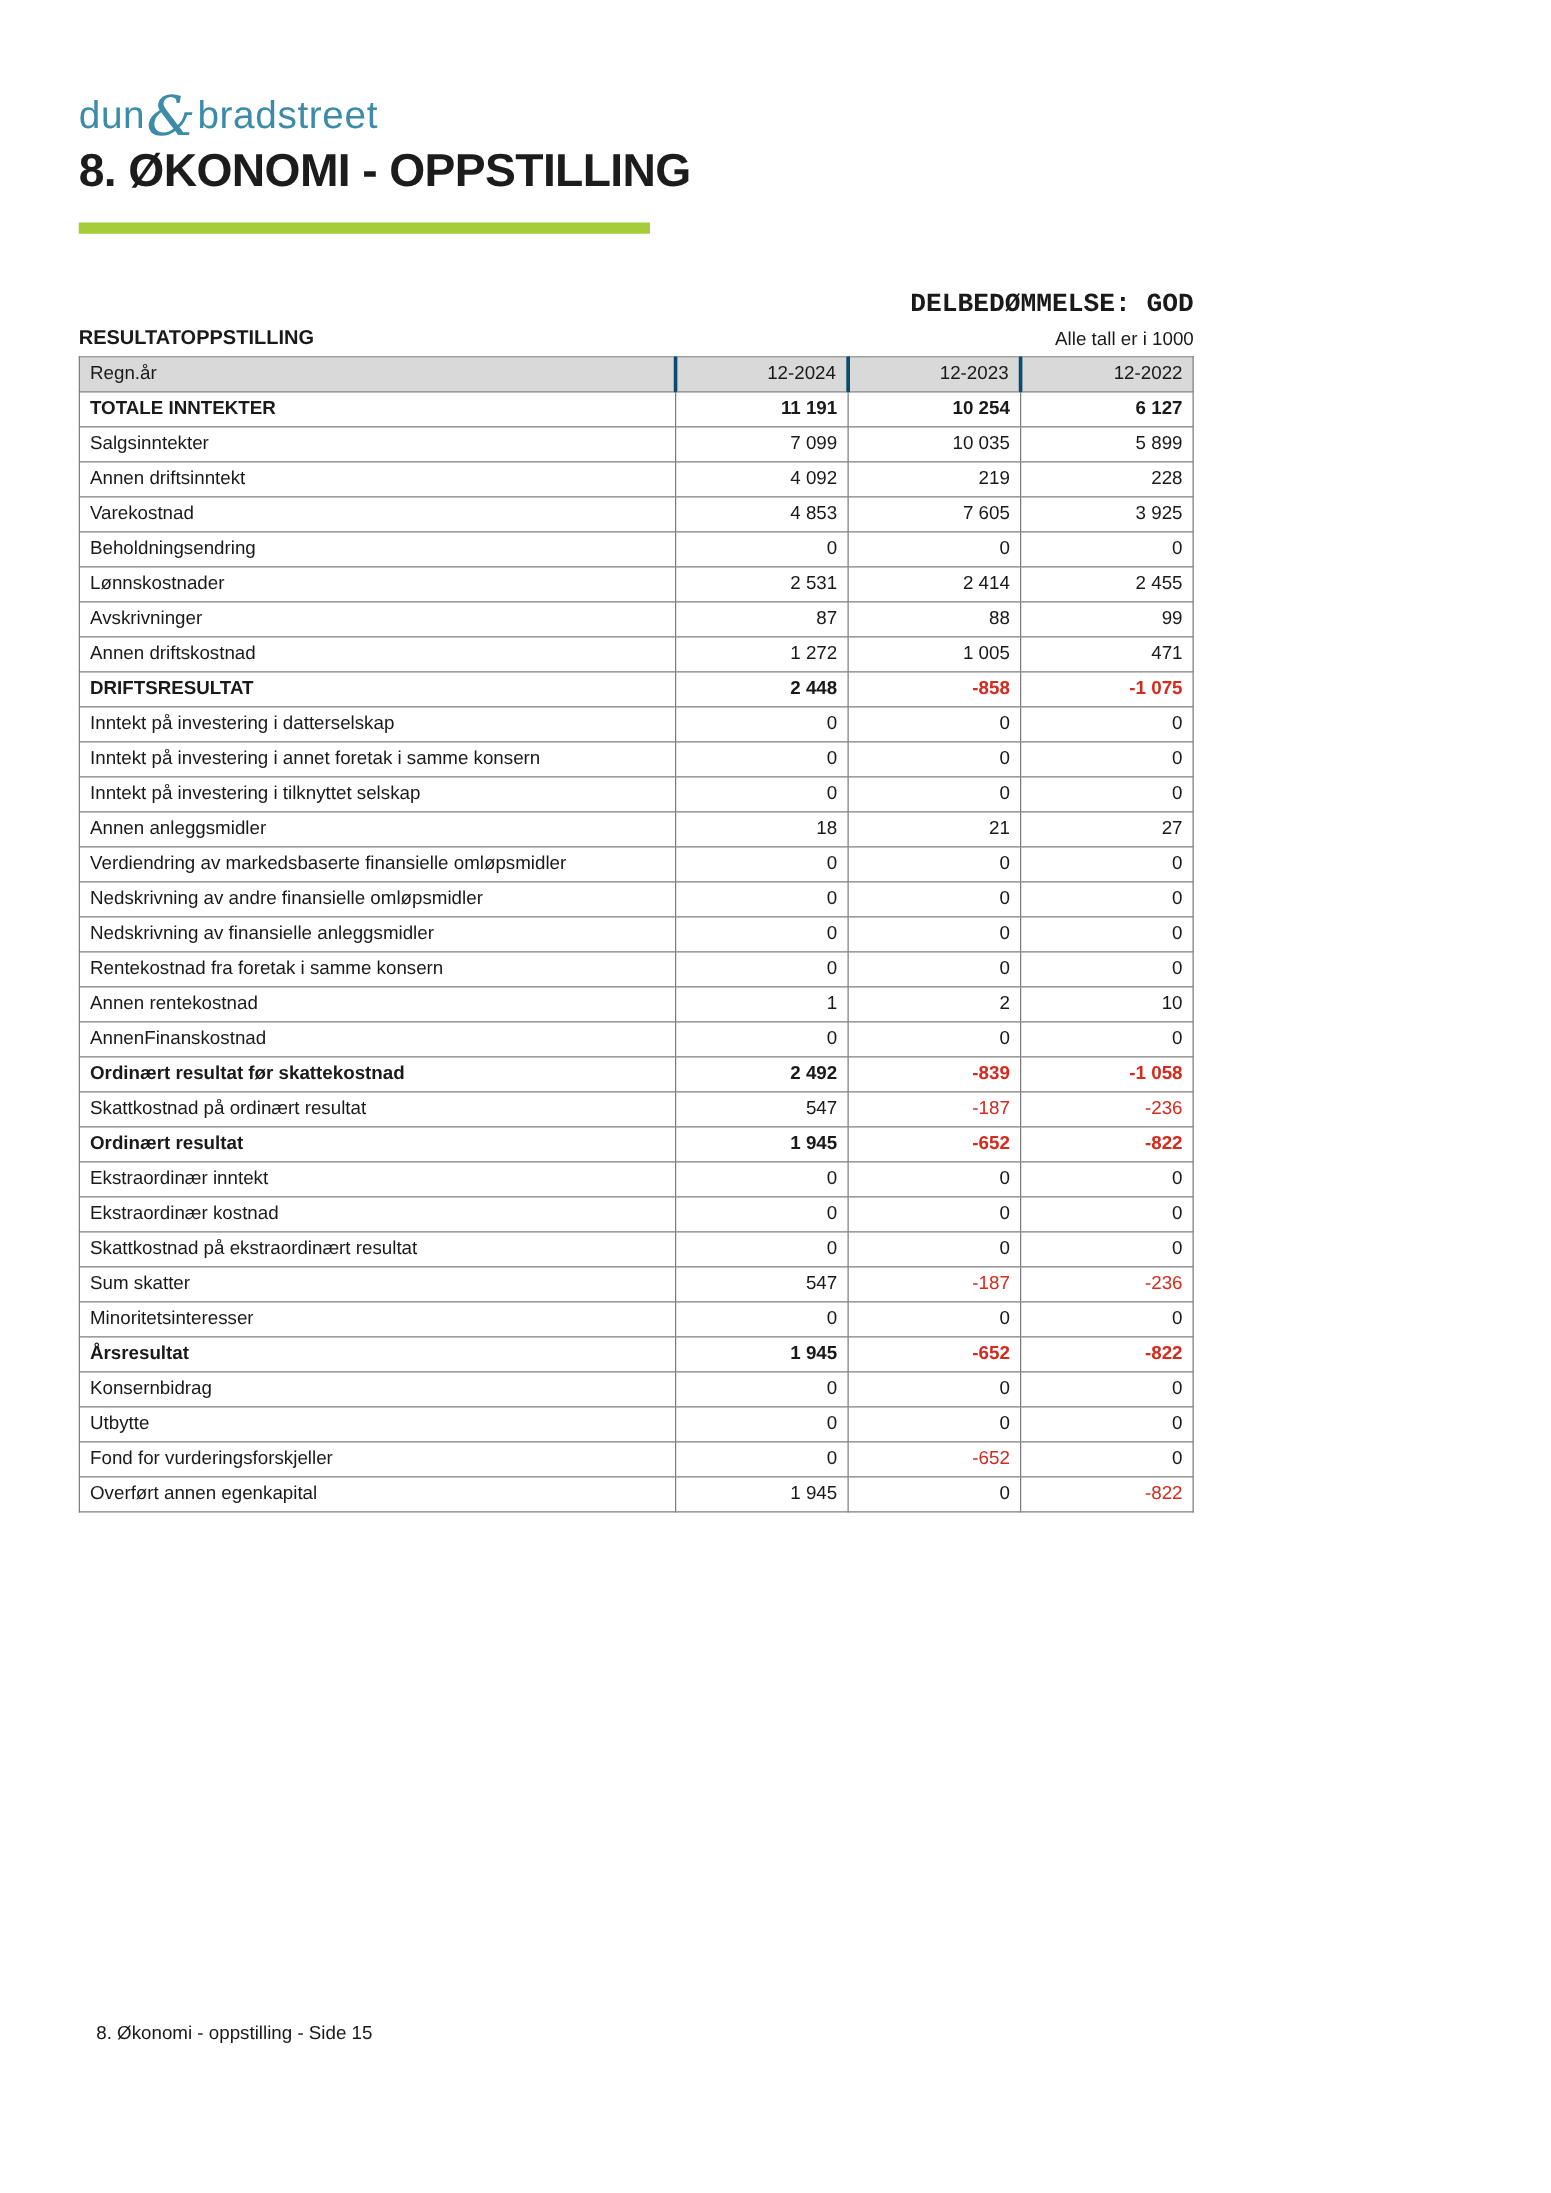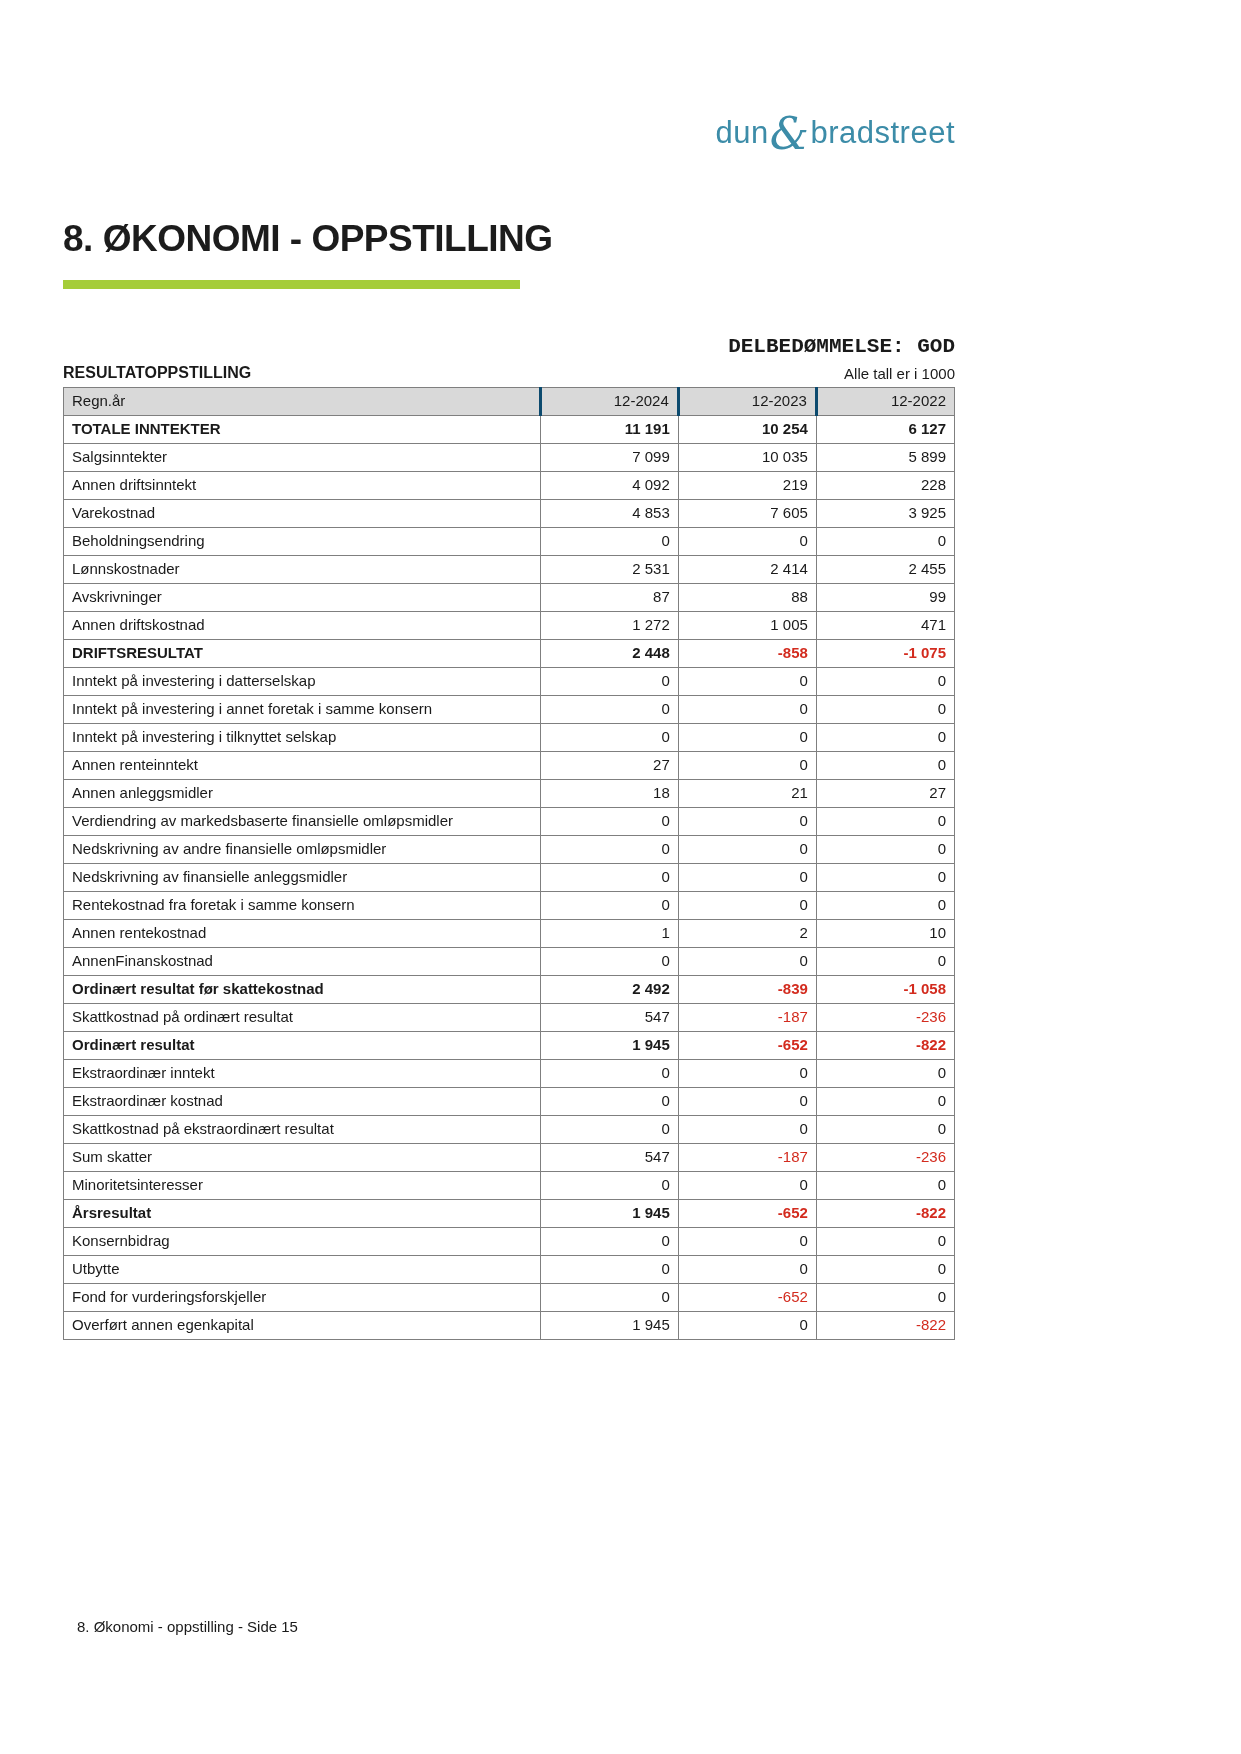--- a/index.html
+++ b/index.html
@@ -8,24 +8,24 @@
     --negative-red:#d32b1e;
     --header-gray:#d9d9d9;
     --border-gray:#7f7f7f;
     --ink:#1a1a1a;
   }
   *{margin:0;padding:0;box-sizing:border-box;}
   html,body{background:#ffffff;}
   body{font-family:"Liberation Sans", sans-serif;color:var(--ink);}
   .page{position:relative;width:1241px;height:1754px;background:#ffffff;overflow:hidden;}
   .content{position:absolute;left:63px;top:0;width:892px;}
-  .logo-row{margin-top:112px;text-align:right;}
+  .logo-row{margin-top:72px;text-align:left;}
   .logo{display:inline-block;color:var(--logo-teal);font-size:31px;letter-spacing:0.5px;line-height:1;white-space:nowrap;}
   .logo .amp{font-family:"DejaVu Serif", serif;font-style:italic;font-size:44px;vertical-align:-6px;margin:0 1px;}
-  .page-title{margin-top:62px;font-size:37px;font-weight:700;letter-spacing:-0.5px;color:#1c1c1c;}
+  .page-title{font-size:37px;font-weight:700;letter-spacing:-0.5px;color:#1c1c1c;}
   .accent-bar{margin-top:20px;width:457px;height:9px;background:var(--accent-green);}
   .assessment{margin-top:46px;text-align:right;font-size:21px;font-weight:700;font-family:Liberation Mono, monospace;}
   .table-head-row{margin-top:6px;display:flex;justify-content:space-between;align-items:flex-end;}
   .table-title{font-size:16px;font-weight:700;}
   .units-note{font-size:15px;}
   table{margin-top:5px;width:100%;border-collapse:collapse;font-size:15px;table-layout:fixed;}
   col.c-label{width:53.5%;}
   col.c-num{width:15.5%;}
   th,td{border:1px solid var(--border-gray);padding:4px 8px;height:28px;line-height:1.25;overflow:hidden;white-space:nowrap;}
   th{background:var(--header-gray);font-weight:400;text-align:left;}
@@ -139,26 +139,20 @@
             <td class="num">0</td>
             <td class="num">0</td>
           </tr>
           <tr>
             <td>Inntekt på investering i tilknyttet selskap</td>
             <td class="num">0</td>
             <td class="num">0</td>
             <td class="num">0</td>
           </tr>
           <tr>
-            <td>Annen renteinntekt</td>
-            <td class="num">27</td>
-            <td class="num">0</td>
-            <td class="num">0</td>
-          </tr>
-          <tr>
             <td>Annen anleggsmidler</td>
             <td class="num">18</td>
             <td class="num">21</td>
             <td class="num">27</td>
           </tr>
           <tr>
             <td>Verdiendring av markedsbaserte finansielle omløpsmidler</td>
             <td class="num">0</td>
             <td class="num">0</td>
             <td class="num">0</td>

